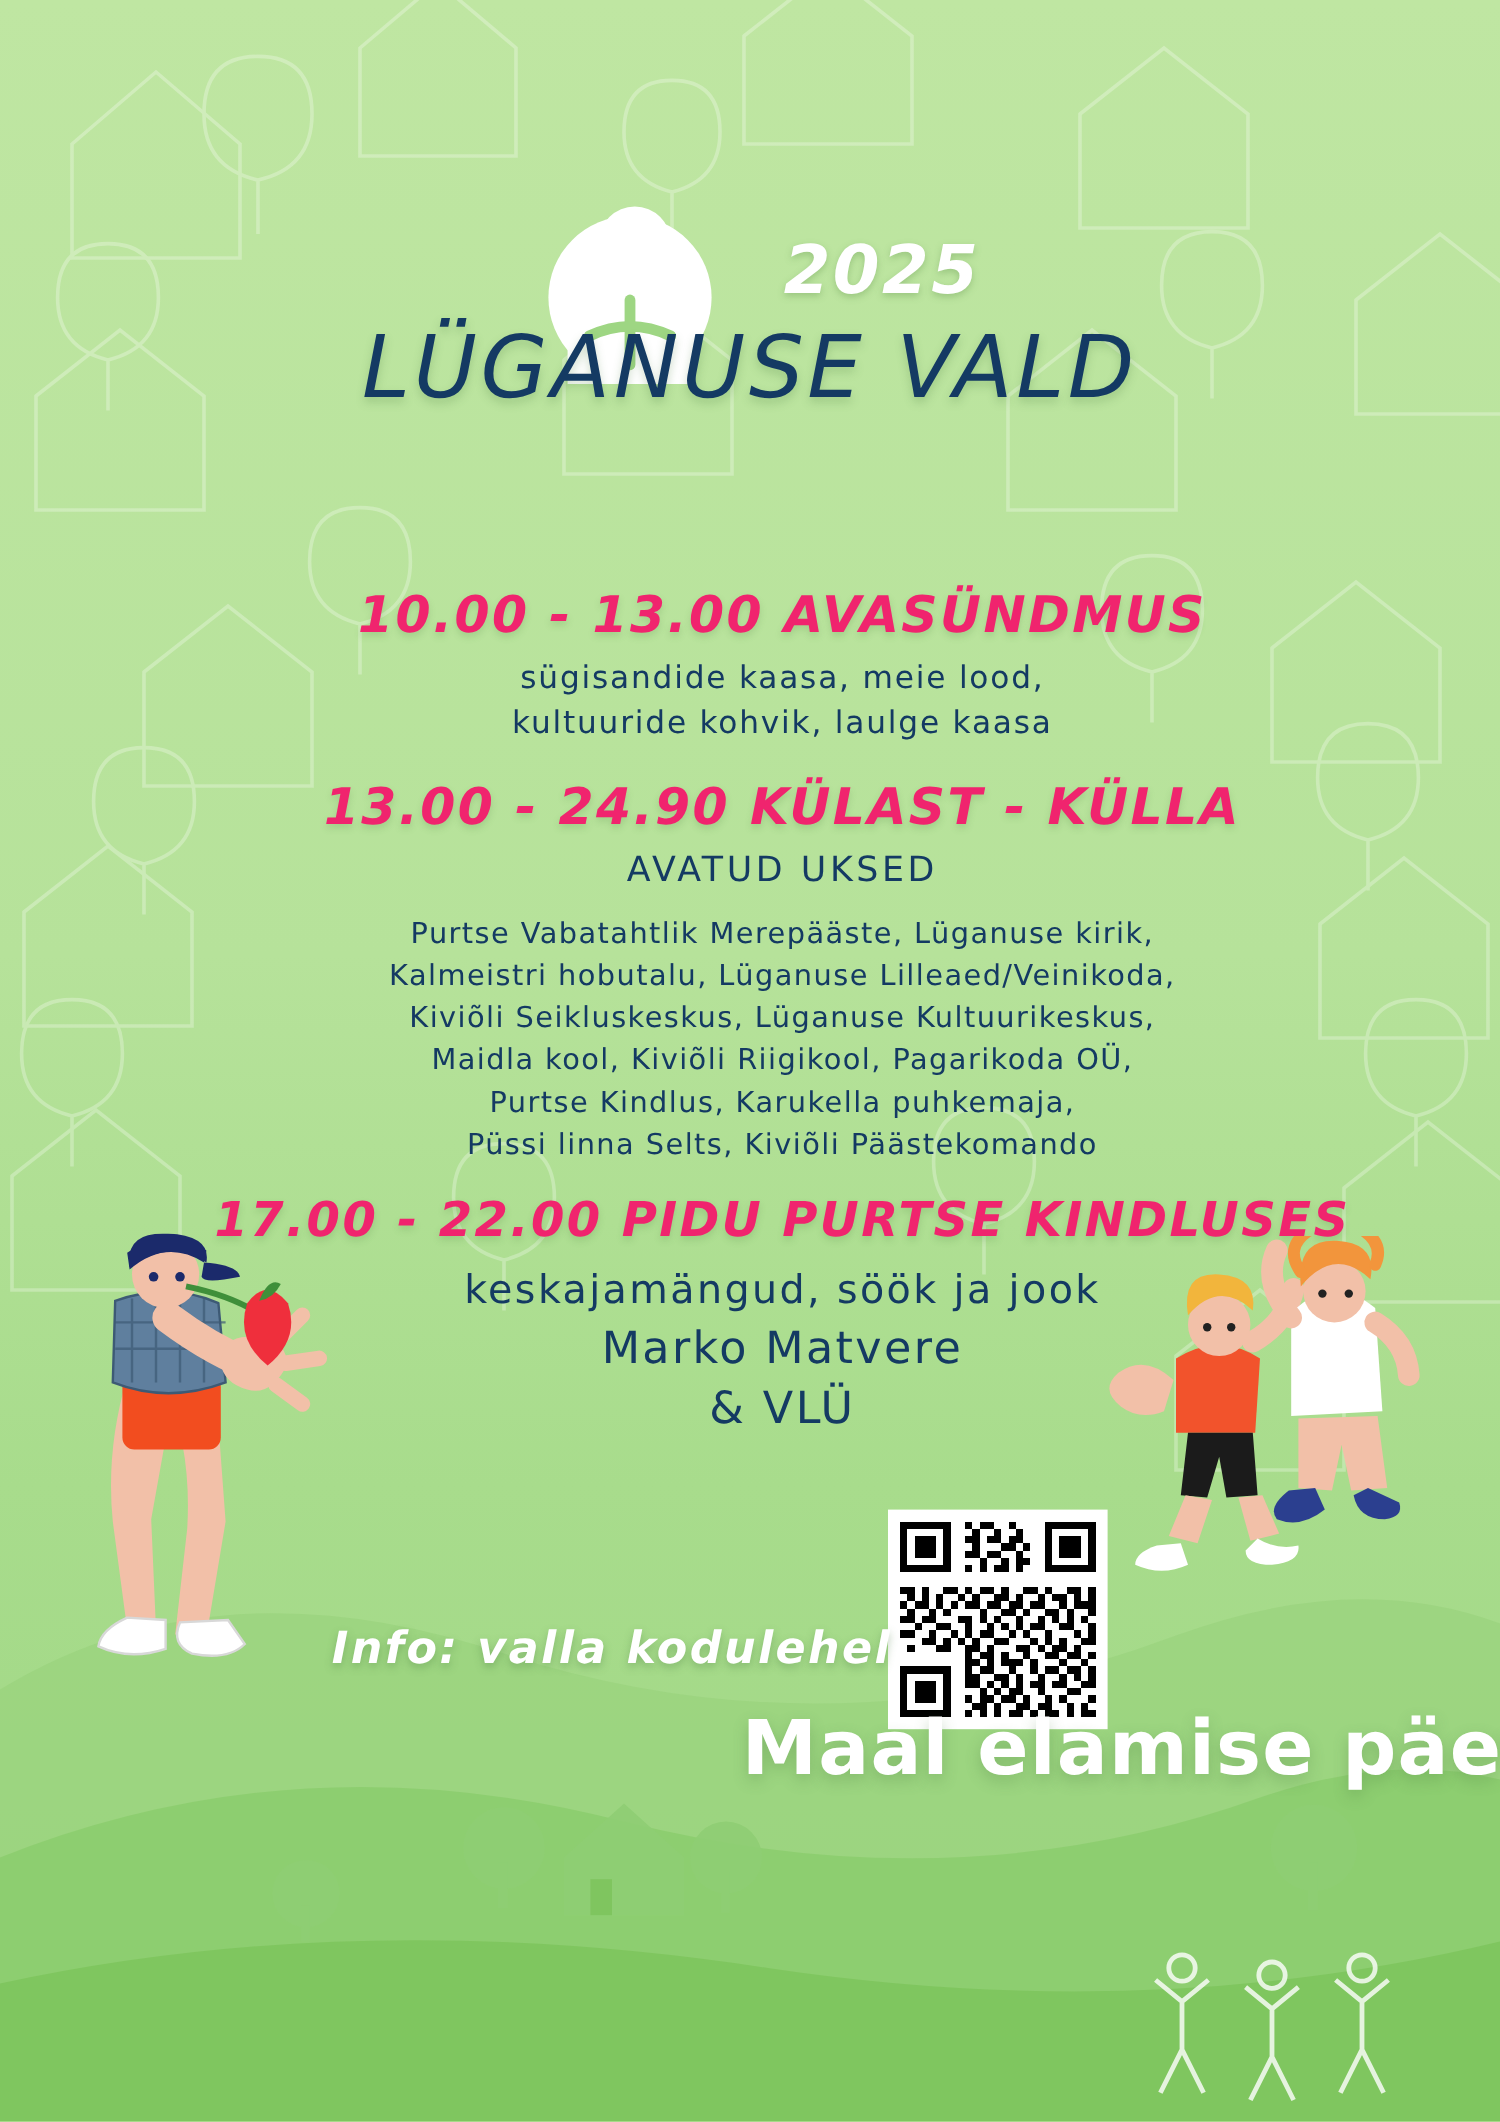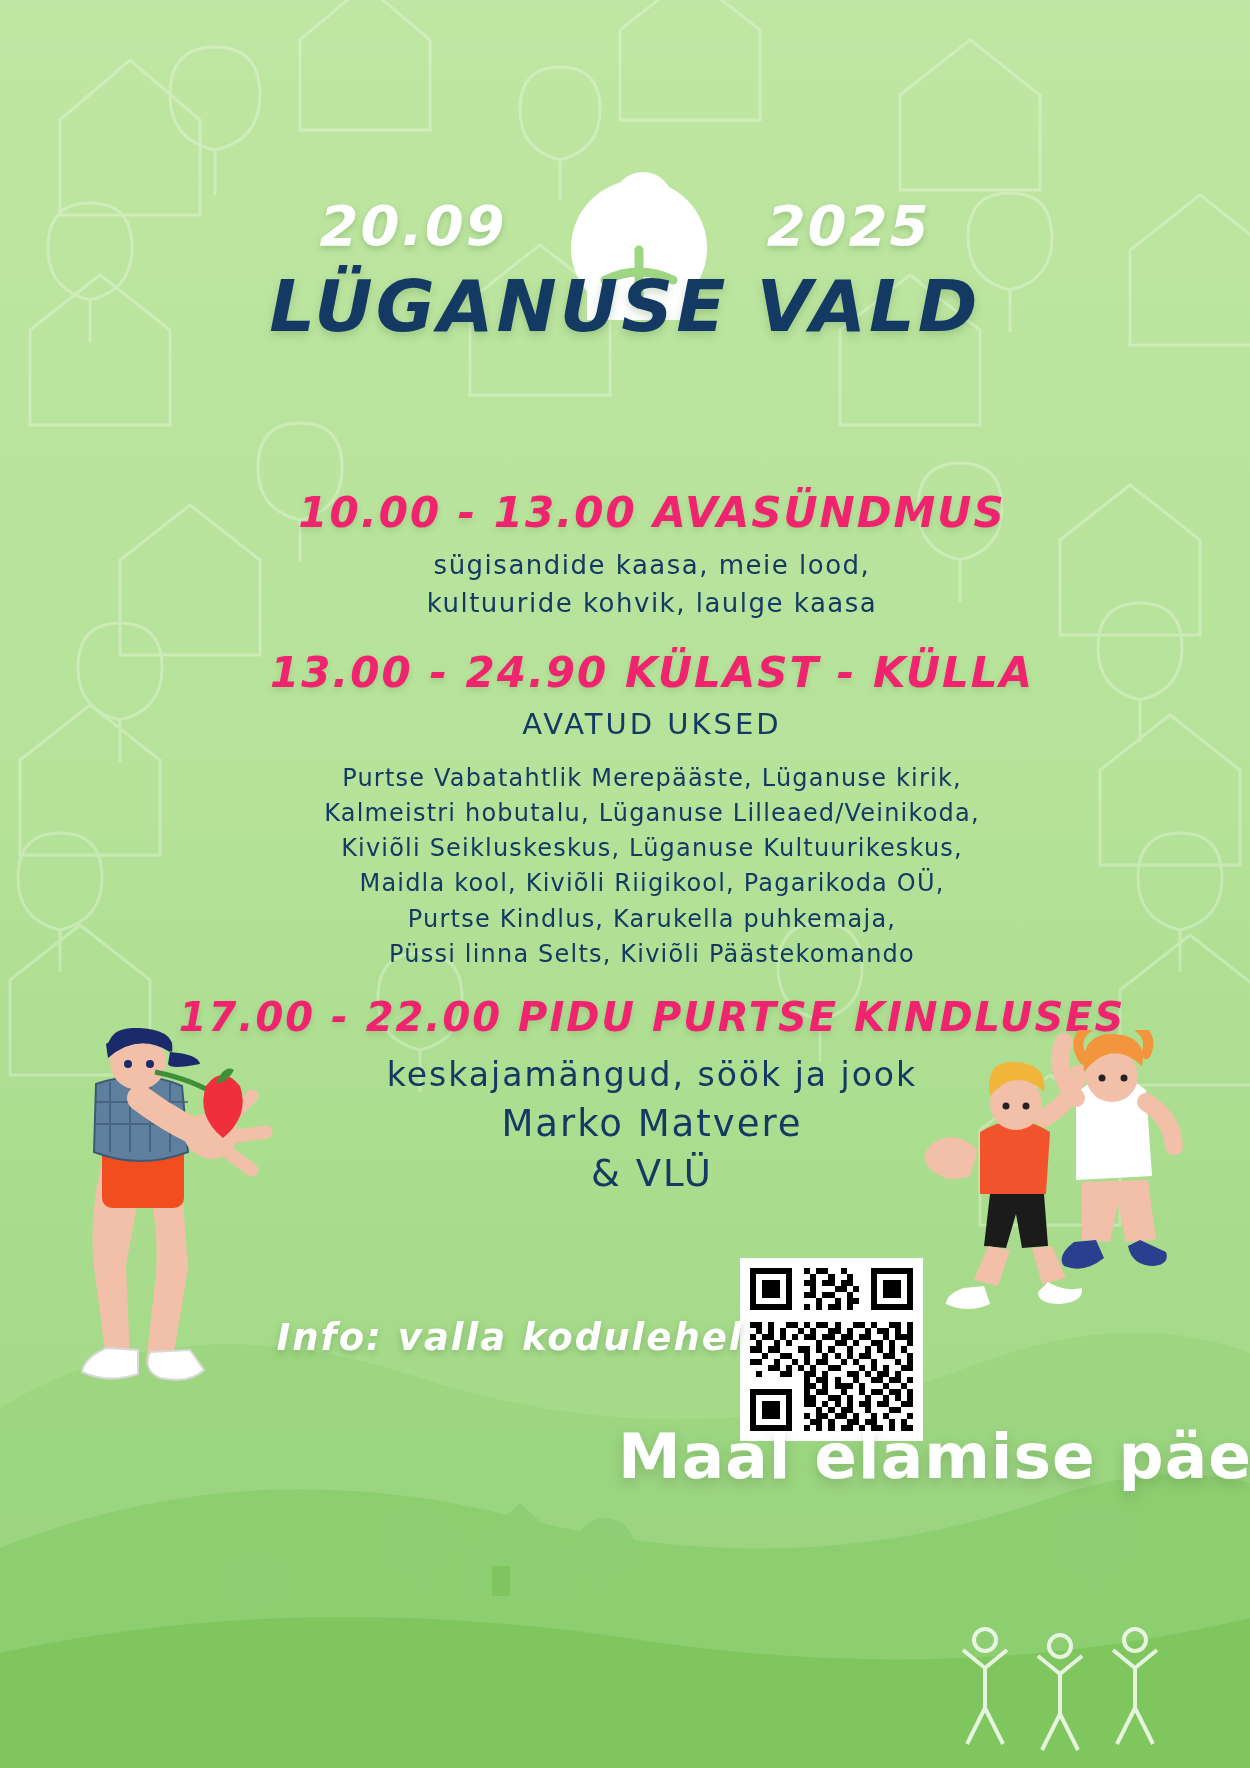--- a/index.html
+++ b/index.html
@@ -29,21 +29,21 @@
     font-weight:bold;font-style:italic;
     font-size:56px;color:#ffffff;letter-spacing:2px;
     text-shadow:0 3px 6px rgba(90,140,70,.35);
   }
   .logo-wrap{width:180px;height:190px;position:relative;}
 
   .title{
     position:absolute;top:268px;left:0;width:100%;
     text-align:center;
     color:#143a63;
-    font-weight:bold;font-style:italic;
+    font-weight:normal;font-style:italic;
     font-size:72px;line-height:1.08;
     letter-spacing:3px;
     text-shadow:0 4px 8px rgba(80,130,70,.28);
   }
   .title .l2{display:block;}
 
   
   .content{position:absolute;top:488px;left:0;width:100%;text-align:center;padding-left:27px;}
   .slot{margin-bottom:6px;}
   .slot-head{
@@ -69,21 +69,21 @@
   .slot3-head{font-size:40px;}
   .party-lines .big{
     color:#143a63;font-size:33px;letter-spacing:2px;line-height:1.5;
   }
   .party-lines .name{
     color:#143a63;font-size:37px;letter-spacing:2px;line-height:1.35;
   }
 
   
   .info{
-    position:absolute;left:0;top:1316px;width:100%;
+    position:absolute;left:0;top:1352px;width:100%;
     text-align:center;
     color:#ffffff;font-weight:bold;font-style:italic;
     font-size:37px;letter-spacing:2px;
     text-shadow:0 3px 7px rgba(70,120,60,.35);
     padding-right:230px;box-sizing:border-box;
   }
   .footer{
     position:absolute;left:0;top:1420px;width:100%;
     text-align:right;color:#ffffff;
     font-size:63px;font-weight:bold;letter-spacing:1px;
@@ -157,21 +157,20 @@
       <path d="M985 560 l0 -40 m-22 -18 l22 18 l22 -18 m-22 58 l-18 36 m18 -36 l18 36"></path>
       <circle cx="985" cy="492" r="11"></circle>
       <path d="M1060 566 l0 -40 m-22 -18 l22 18 l22 -18 m-22 58 l-18 36 m18 -36 l18 36"></path>
       <circle cx="1060" cy="498" r="11"></circle>
       <path d="M1135 560 l0 -40 m-22 -18 l22 18 l22 -18 m-22 58 l-18 36 m18 -36 l18 36"></path>
       <circle cx="1135" cy="492" r="11"></circle>
     </g>
   </svg>
 
   <div class="topline">
-    <div class="date-num">20.09</div>
     <div class="logo-wrap">
       <svg viewBox="0 0 180 190" width="180" height="190">
         <circle cx="92" cy="118" r="68" fill="#ffffff"></circle>
         <circle cx="96" cy="72" r="30" fill="#ffffff"></circle>
         <circle cx="64" cy="86" r="22" fill="#ffffff"></circle>
         <circle cx="128" cy="90" r="20" fill="#ffffff"></circle>
         <path d="M40 140 q52 -34 104 0 l0 50 l-104 0 z" fill="#ffffff"></path>
         <path d="M92 120 l0 54" stroke="#9ed683" stroke-width="9" fill="none" stroke-linecap="round"></path>
         <path d="M58 150 q34 -16 68 0" stroke="#9ed683" stroke-width="9" fill="none" stroke-linecap="round"></path>
       </svg>

